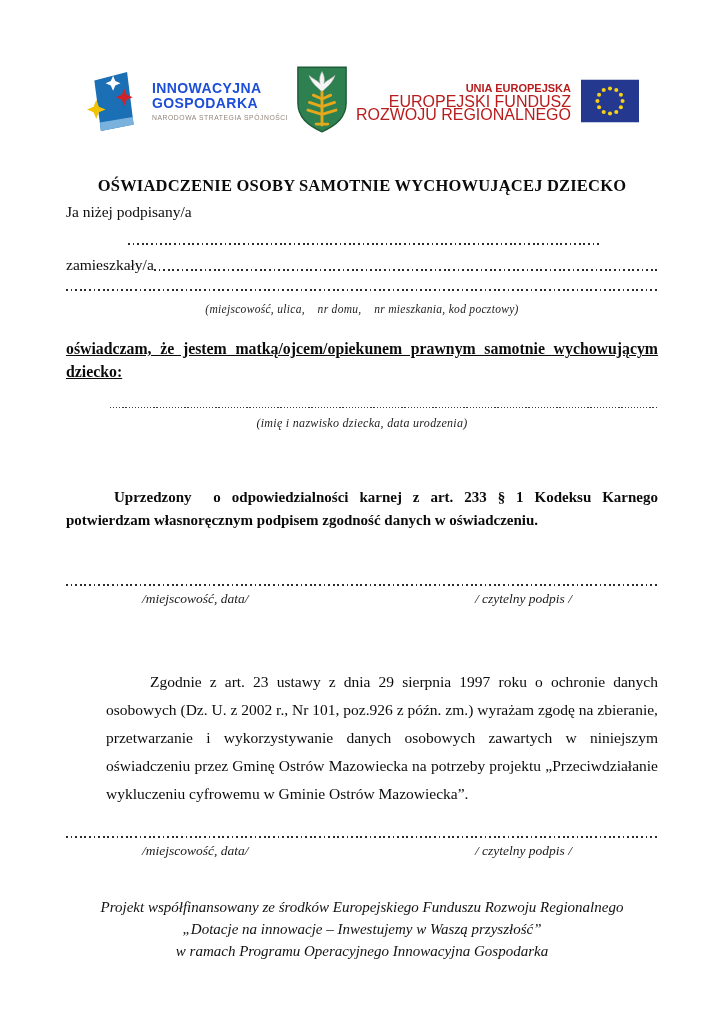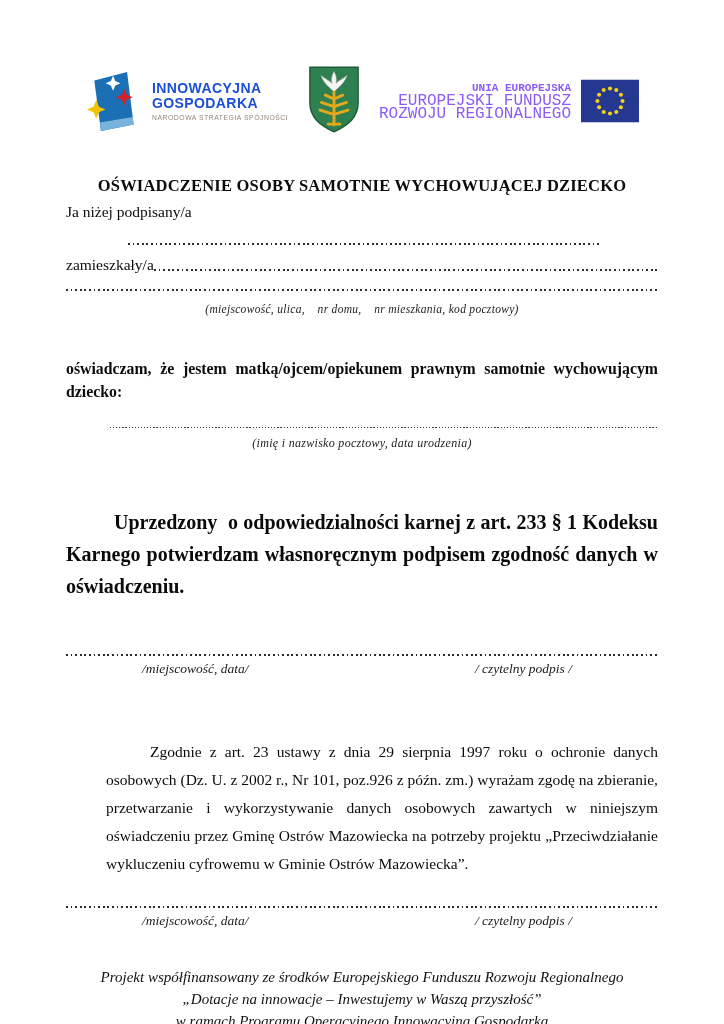--- a/index.html
+++ b/index.html
@@ -14,21 +14,21 @@
   
   .logos {
     margin:64px 19px 0 19px;
     display:flex; justify-content:space-between; align-items:center; height:74px;
   }
   .logo-ig { display:flex; align-items:center; gap:9px; }
   .ig-text { font-family:"Liberation Sans", sans-serif; }
   .ig-line { font-weight:bold; font-size:14px; line-height:15px; color:#1d4ed8; letter-spacing:.4px; }
   .ig-sub { font-size:6.8px; color:#93857a; letter-spacing:.55px; margin-top:3px; white-space:nowrap; }
   .logo-eu { display:flex; align-items:center; gap:10px; }
-  .eu-text { font-family:Liberation Mono, monospace; text-align:right; color:#8b5cf6; }
+  .eu-text { font-family:Liberation Sans, sans-serif; text-align:right; color:#b91c1c; }
   .eu-l1 { font-weight:bold; font-size:11px; line-height:14px; }
   .eu-l2, .eu-l3 { font-size:16px; line-height:13px; }
 
   
   h1.title {
     margin-top:38px; text-align:center;
     font-size:16.5px; font-weight:bold; letter-spacing:.2px;
   }
   .intro { margin-top:7px; }
 
@@ -41,23 +41,23 @@
   .dotline.sig { margin-top:0; }
 
   .residence-row { margin-top:11px; display:flex;text-align:center; }
   .residence-row .leader { flex:1; height:2px; align-self:flex-end; margin-bottom:3px;
     background-image:repeating-linear-gradient(to right,#2c2c2c 0 1.8px,transparent 1.8px 4.6px); }
 
   .caption { text-align:center; font-style:italic; color:#222; }
   .caption.address { margin-top:12px; font-size:11.5px; letter-spacing:.3px; white-space:pre; }
   .caption.child { margin-top:8px; font-size:12px; letter-spacing:.3px; }
 
-  .par-declaration { margin-top:42px; font-weight:bold; text-align:justify; line-height:23px; font-size:15.8px; }
-  .par-criminal { margin-top:55px; font-weight:bold; text-align:justify; line-height:32px;
-    font-size:20px; text-indent:48px; white-space:pre-wrap; }
+  .par-declaration { margin-top:22px; font-weight:bold; text-align:justify; line-height:23px; font-size:15.8px;text-decoration:underline; }
+  .par-criminal { margin-top:55px; font-weight:bold; text-align:justify; line-height:23px;
+    font-size:15px; text-indent:48px; white-space:pre-wrap; }
   .par-consent { margin-top:61px; text-align:justify; line-height:28px; text-indent:44px;margin-left:40px; }
 
   .sig-block.first { margin-top:52px; }
   .sig-block.second { margin-top:28px; }
   .sig-captions { margin-top:5px; display:flex; justify-content:space-between;
     padding:0 86px 0 76px; font-style:italic; font-size:13.5px; color:#1a1a1a; }
 
   .footer { margin-top:37px; text-align:center; font-style:italic; font-size:15px; line-height:22px; color:#111; }
 </style>
 </head>
@@ -136,21 +136,21 @@
       <span>zamieszkały/a</span>
       <span class="leader"></span>
     </div>
 
     <div class="dotline full"></div>
     <div class="caption address">(miejscowość, ulica,    nr domu,    nr mieszkania, kod pocztowy)</div>
 
     <p class="par-declaration">oświadczam, że jestem matką/ojcem/opiekunem prawnym samotnie wychowującym dziecko:</p>
 
     <div class="dotline fine"></div>
-    <div class="caption child">(imię i nazwisko pocztowy, data urodzenia)</div>
+    <div class="caption child">(imię i nazwisko dziecka, data urodzenia)</div>
 
     <p class="par-criminal">Uprzedzony  o odpowiedzialności karnej z art. 233 § 1 Kodeksu Karnego potwierdzam własnoręcznym podpisem zgodność danych w oświadczeniu.</p>
 
     <div class="sig-block first">
       <div class="dotline sig"></div>
       <div class="sig-captions">
         <span>/miejscowość, data/</span>
         <span>/ czytelny podpis /</span>
       </div>
     </div>

